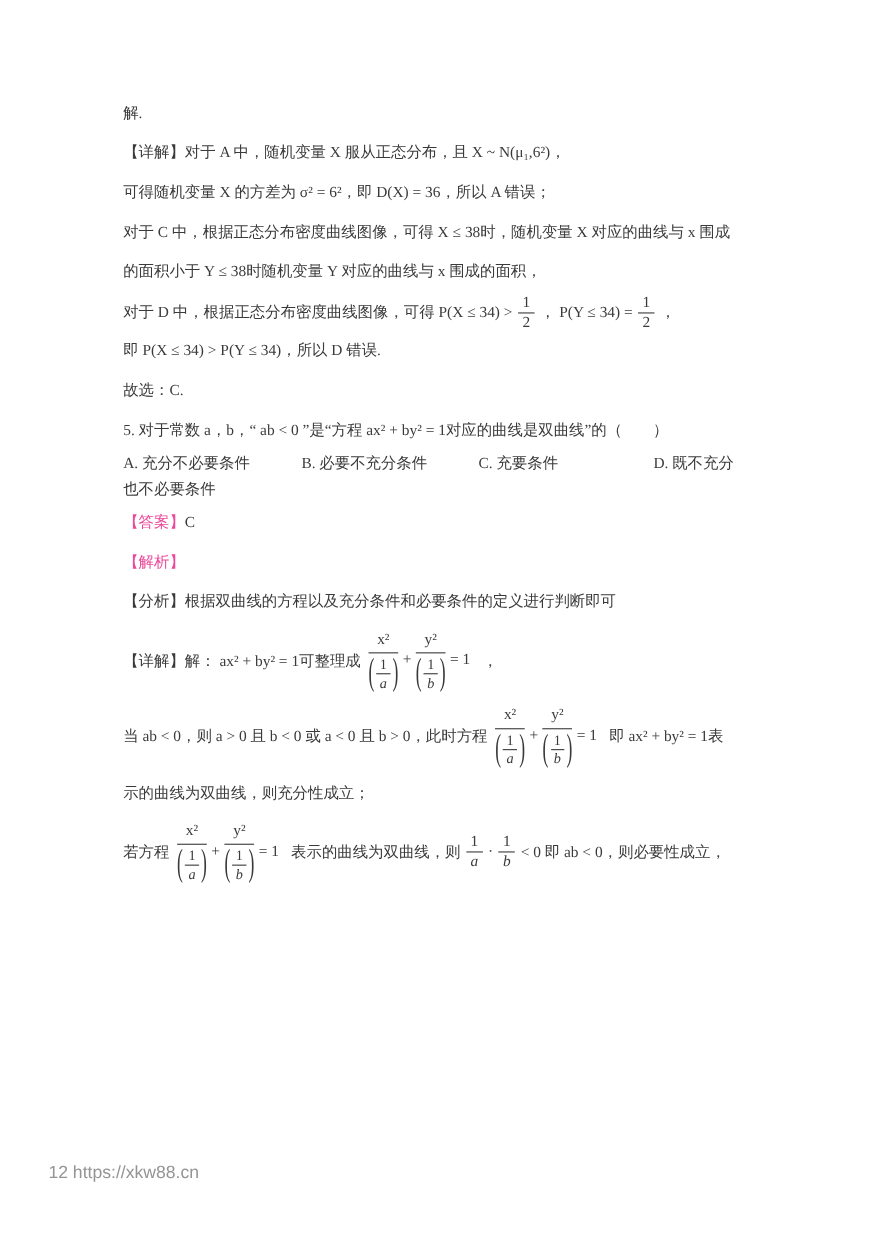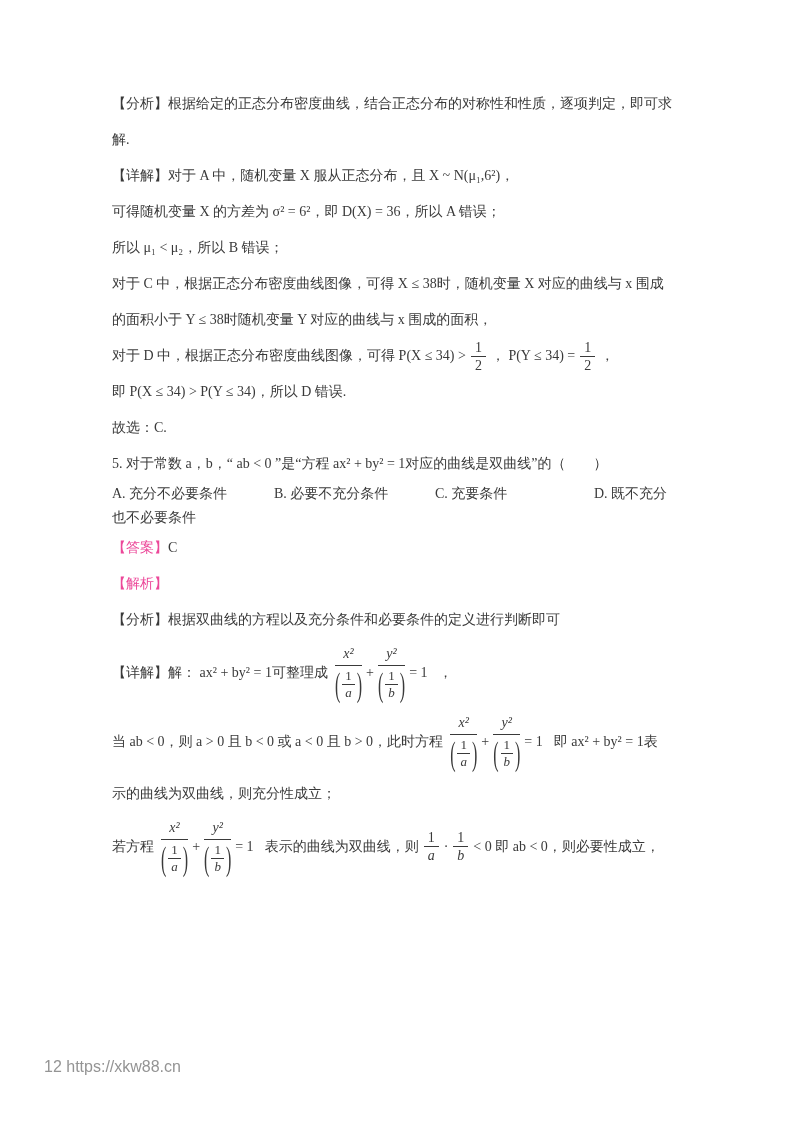--- a/index.html
+++ b/index.html
@@ -22,46 +22,44 @@
   .opt-b{width:161px;}
   .opt-c{width:159px;}
   
   .fr{display:inline-flex;flex-direction:column;margin:0 5px;flex:0 0 auto;}
   .fr>span{display:block;text-align:center;line-height:17px;padding:0 4px;}
   .fr .n{border-bottom:1.2px solid #3a3a3a;}
   
   .cf{display:inline-flex;align-items:center;margin:0 7px;flex:0 0 auto;padding:6px 0;}
   .cf .op{margin:0 4px;}
   .bf{display:inline-flex;flex-direction:column;}
-  .bf .num{text-align:center;border-bottom:1.2px solid #3a3a3a;line-height:20px;padding:0 4px 1px;font-style:italic;}
+  .bf .num{text-align:center;border-bottom:1.2px solid #3a3a3a;line-height:20px;padding:0 4px 1px;}
   .bf .den{display:flex;align-items:center;justify-content:center;padding-top:2px;}
   .pp{display:inline-block;transform:scaleY(2.15);font-size:16px;font-weight:300;line-height:1;}
   .sf{display:inline-flex;flex-direction:column;margin:0 2px;font-size:13px;}
   .sf>span{display:block;text-align:center;line-height:16px;padding:0 3px;}
   .sf .n{border-bottom:1px solid #3a3a3a;}
   .it{font-style:italic;}
   .footer{
     position:absolute;left:0;top:1058px;width:100%;text-align:left;
     color:#949494;font-size:16px;
     font-family:"Liberation Sans","DejaVu Sans",sans-serif;
     padding-left:44px;
   }
 </style>
 </head>
 <body>
 
 <div class="content">
 
   <div>
-    <div class="ln"><span>【分析】</span><span>根据给定的正态分布密度曲线，结合正态分布的对称性和性质，逐项判定，即可求</span></div>
     <div class="ln"><span>解.</span></div>
 
     <div class="ln"><span>【详解】</span><span>对于 A 中，随机变量 X 服从正态分布，且 X ~ N(μ₁,6²)，</span></div>
     <div class="ln"><span>可得随机变量 X 的方差为 σ² = 6²，即 D(X) = 36，所以 A 错误；</span></div>
-    <div class="ln"><span>所以 μ₁ &lt; μ₂，所以 B 错误；</span></div>
     <div class="ln"><span>对于 C 中，根据正态分布密度曲线图像，可得 X ≤ 38时，随机变量 X 对应的曲线与 x 围成</span></div>
     <div class="ln"><span>的面积小于 Y ≤ 38时随机变量 Y 对应的曲线与 x 围成的面积，</span></div>
 
     <div class="lnf">
       <span class="t">对于 D 中，根据正态分布密度曲线图像，可得 P(X ≤ 34) &gt;</span>
       <span class="fr">
           <span class="n">1</span>
           <span class="d">2</span>
         </span>
       <span class="t">， P(Y ≤ 34) =</span>

